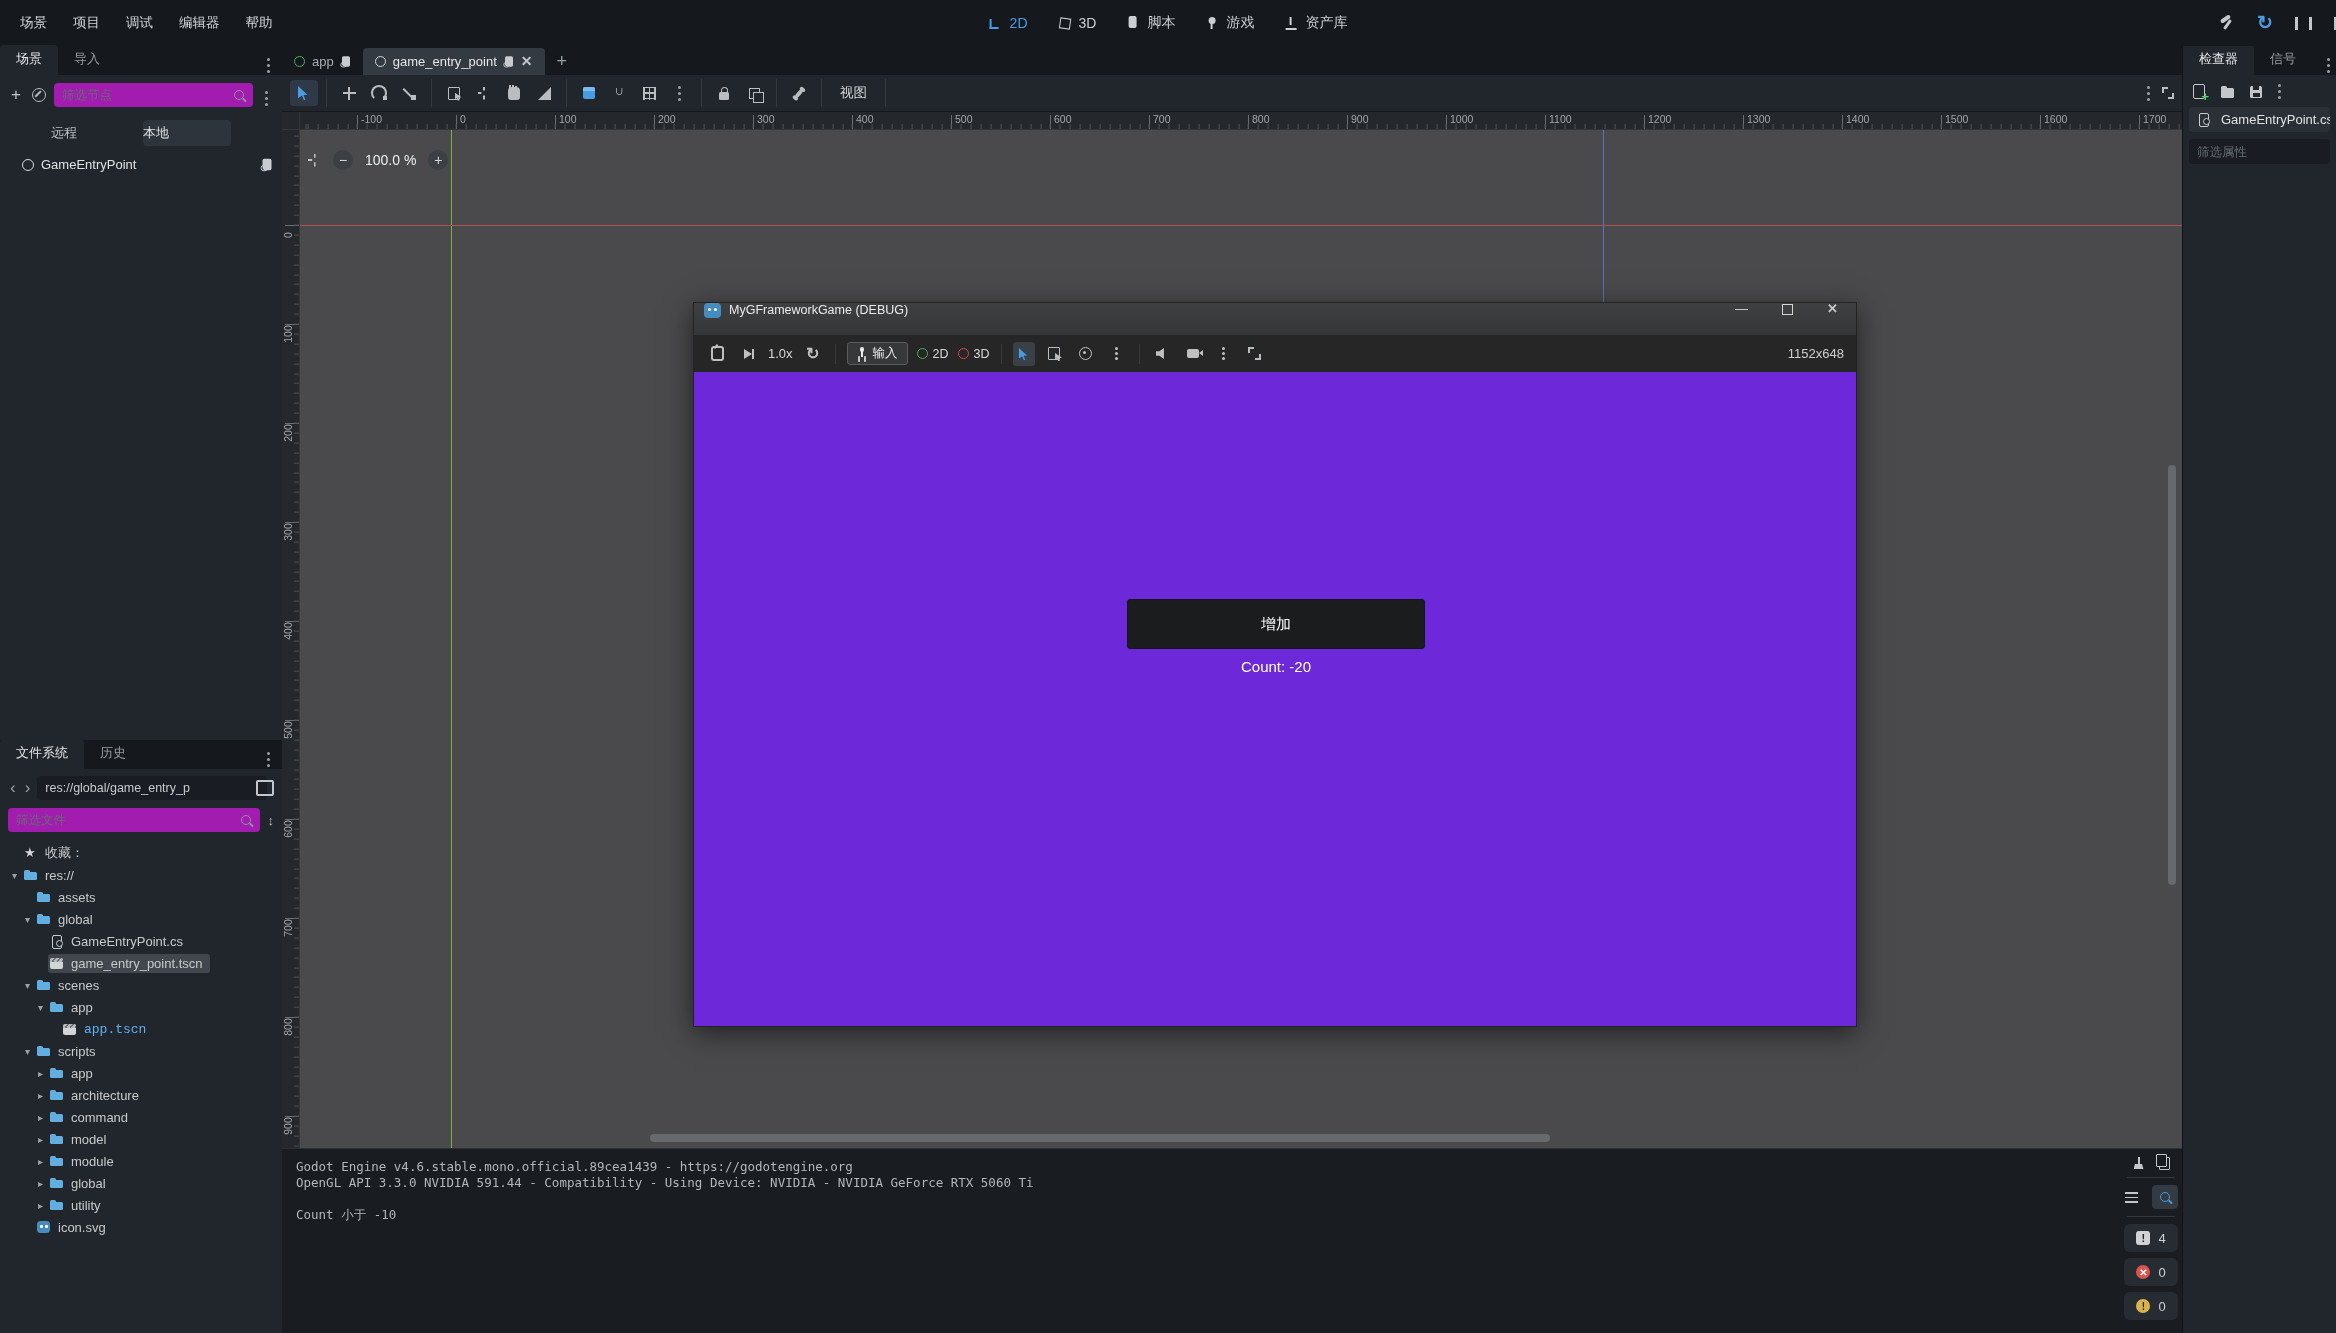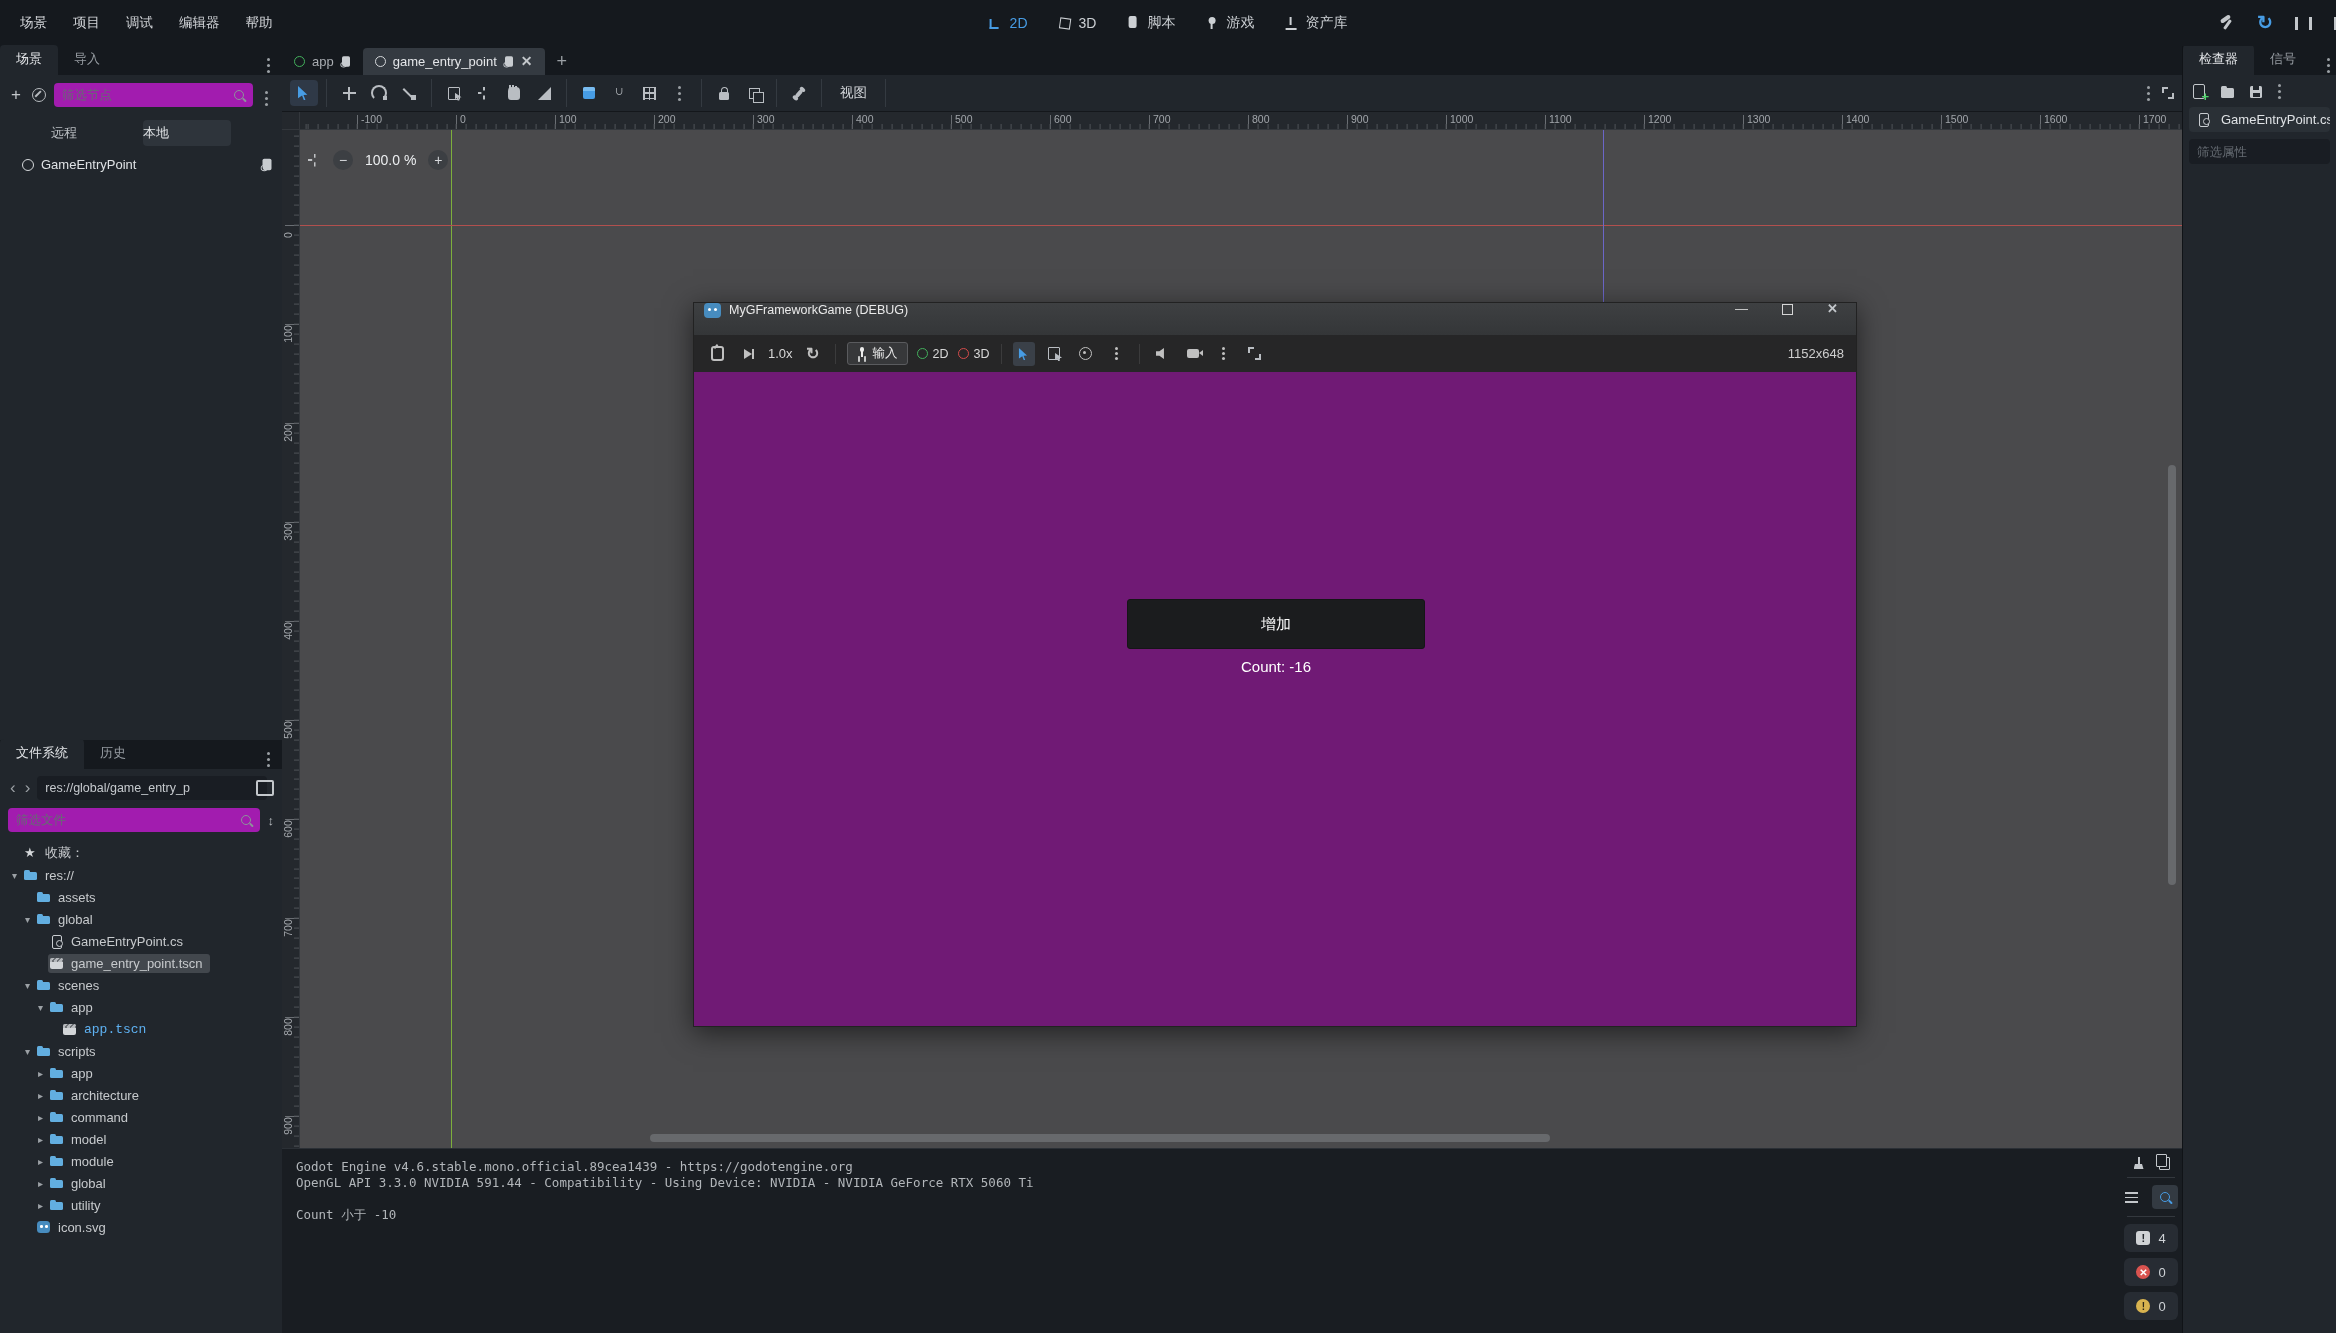--- a/index.html
+++ b/index.html
@@ -195,21 +195,21 @@
   .gmode{display:flex;align-items:center;gap:5px;color:#d8d8d8;font-size:12.5px;}
   .gtb.active{background:#3a4048;}
   .ic-target{width:11px;height:11px;border:1.7px solid #c0c0c0;border-radius:50%;position:relative;}
   .ic-target::after{content:'';position:absolute;left:2.6px;top:2.6px;width:3px;height:3px;border-radius:50%;background:#c0c0c0;}
   .ic-speaker{width:12px;height:12px;background:#c0c0c0;clip-path:polygon(0 32%,32% 32%,70% 4%,70% 96%,32% 68%,0 68%);position:relative;}
   .ic-speaker::after{content:'';position:absolute;right:0;top:3px;width:3px;height:6px;border-right:1.8px solid #c0c0c0;border-radius:50%;}
   .ic-cam{width:12px;height:9px;background:#c0c0c0;border-radius:2px;position:relative;}
   .ic-cam::after{content:'';position:absolute;right:-4px;top:1px;width:0;height:0;border-right:4px solid #c0c0c0;border-top:3.5px solid transparent;border-bottom:3.5px solid transparent;}
   .gdots{width:3px;height:3px;border-radius:50%;background:#c0c0c0;box-shadow:0 5px 0 #c0c0c0,0 10px 0 #c0c0c0;margin-bottom:10px;}
   .gres{margin-left:auto;color:#cfcfcf;font-size:13px;}
-  .gcontent{position:absolute;left:0;top:69px;right:0;bottom:0;background:#701a75;}
+  .gcontent{position:absolute;left:0;top:69px;right:0;bottom:0;background:#6d28d9;}
   .gcol{position:absolute;left:433px;top:227px;width:298px;}
   .gbtn{box-sizing:border-box;width:298px;display:flex;align-items:center;justify-content:center;
         color:#ffffff;font-size:15px;border-radius:3px;}
   .gbtn-inc{height:50px;background:#1b1c1e;border:1px solid #151517;}
   .gcount{height:22px;margin:6px 0 5px 0;display:flex;align-items:center;justify-content:center;color:#fff;font-size:15px;}
   .gbtn-dec{height:46px;background:#2c2d30;border:1px solid #3b3c40;}
 
   
   .rightdock{position:absolute;left:2182px;top:46px;right:0;bottom:0;background:#21262c;border-left:1px solid #101317;overflow:hidden;}
   .insp-icons{display:flex;align-items:center;gap:16px;padding:9px 10px 6px 10px;}
@@ -681,21 +681,21 @@
             <span class="gdots"></span>
           </span>
         <span class="gtb">
             <span class="ic-expand" style="width:13px;height:13px;"></span>
           </span>
         <span class="gres">1152x648</span>
       </div>
       <div class="gcontent">
         <div class="gcol">
           <div class="gbtn gbtn-inc">增加</div>
-          <div class="gcount">Count: -16</div>
+          <div class="gcount">Count: -20</div>
         </div>
       </div>
     </div>
   </div>
 
   <aside class="rightdock">
     <div class="tabrow">
       <span class="dtab active">检查器</span>
       <span class="dtab">信号</span>
       <span class="dots3" style="margin-left:auto;margin-right:6px;margin-top:12px;"></span>

